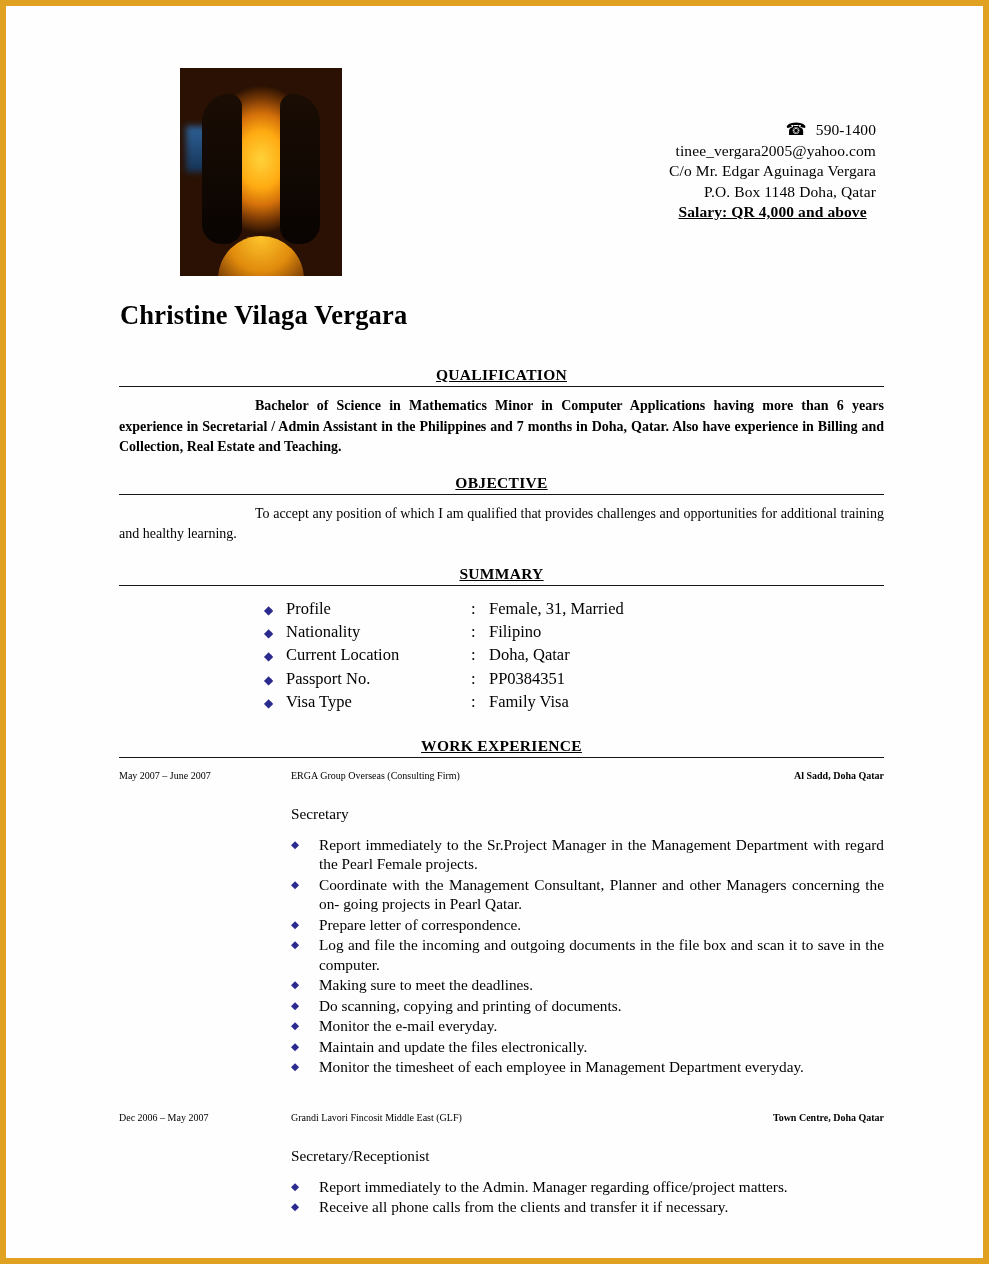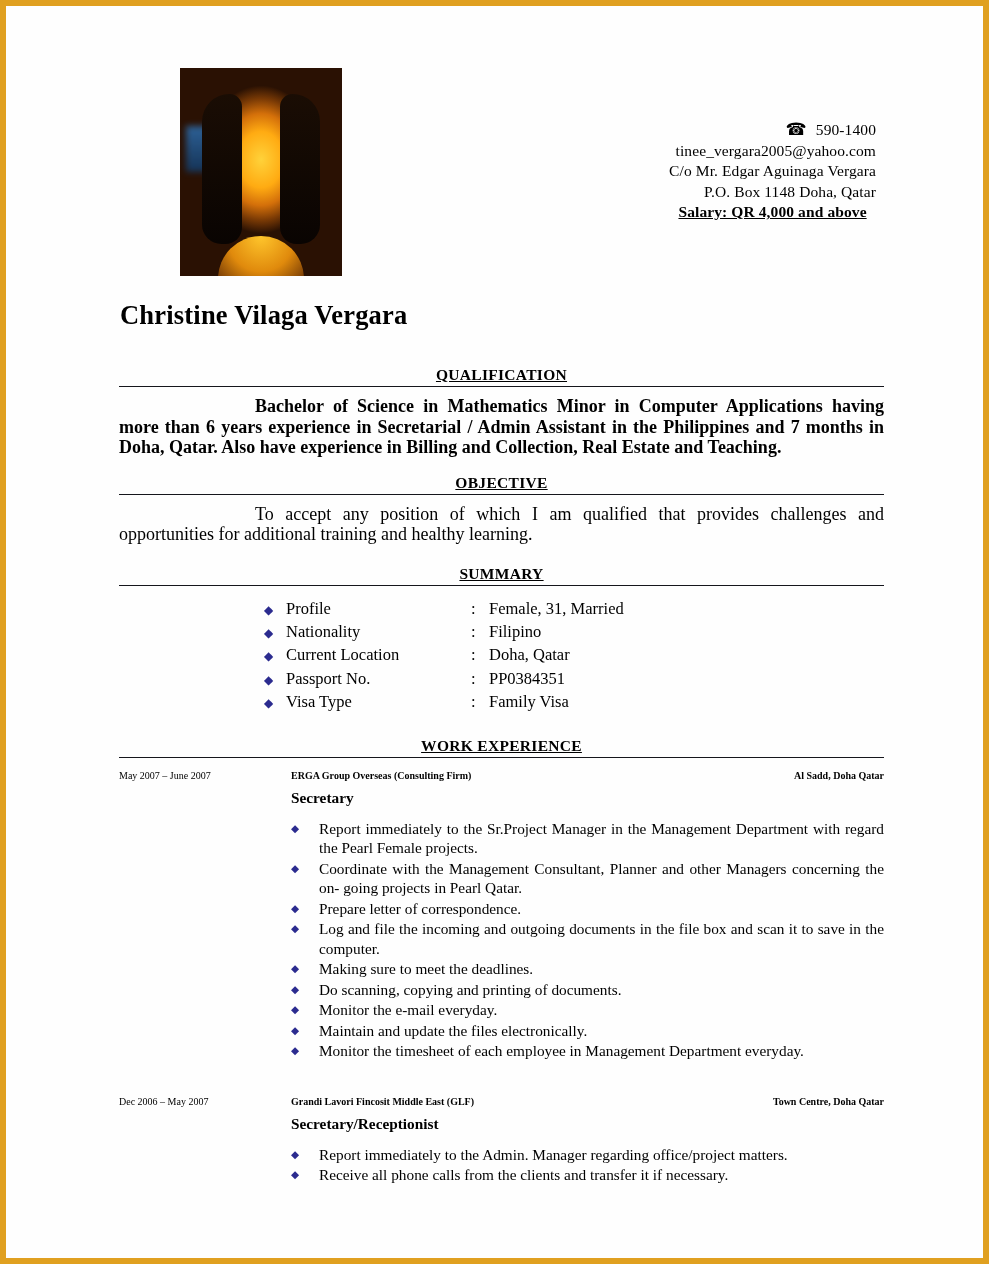--- a/index.html
+++ b/index.html
@@ -131,21 +131,21 @@
     border-bottom: 1.6px solid #15161c;
     display: block;
     text-align: center;
   }
   .sec-head span.txt {
     text-decoration: underline;
     text-underline-offset: 1px;
   }
 
   .para {
-    font-size: 18px;
+    font-size: 14px;
     line-height: 20.5px;
     text-align: justify;
     margin-top: 9px;
   }
   .para.bold { font-weight: bold; }
   .para .indent { display: inline-block; width: 136px; }
   .para.obj .indent { display: inline-block; width: 136px; }
 
   .gap-16 { height: 16px; }
   .gap-20 { height: 20px; }
@@ -174,27 +174,26 @@
   .svalue { flex: 1; }
 
   
   .job { margin-top: 12px; }
   .job-head {
     display: flex;
     align-items: baseline;
     font-size: 10px;
   }
   .job-dates { width: 172px; flex: none; }
-  .job-company { flex: 1; font-weight: bold; }
+  .job-company { flex: 1; font-weight: normal; }
   .job-location { font-weight: bold; white-space: nowrap; }
   .job-title {
-    margin-top: 8px;
+    margin-top: 24px;
     margin-left: 172px;
     font-size: 15.3px;
-    font-weight: bold;
   }
   .duties {
     margin-top: 12px;
     margin-left: 172px;
   }
   .duty {
     display: flex;
     align-items: flex-start;
     font-size: 15.3px;
     line-height: 19.5px;

